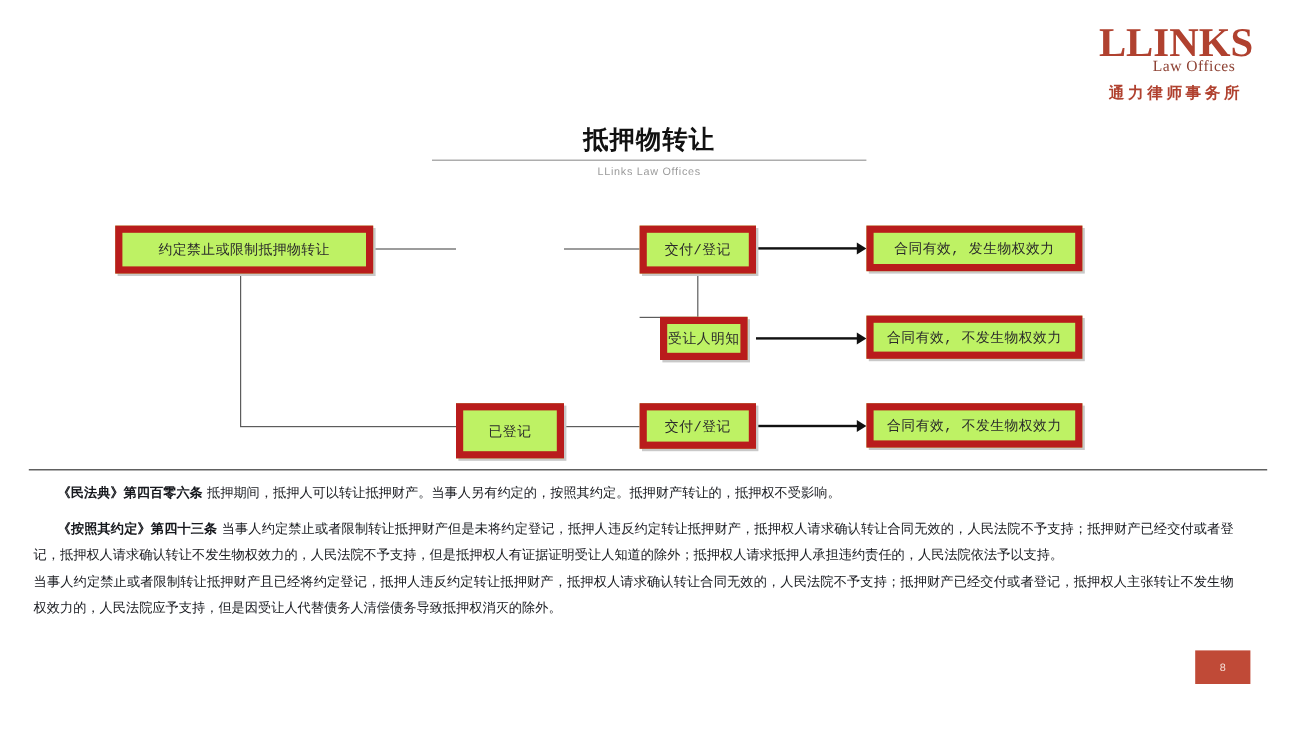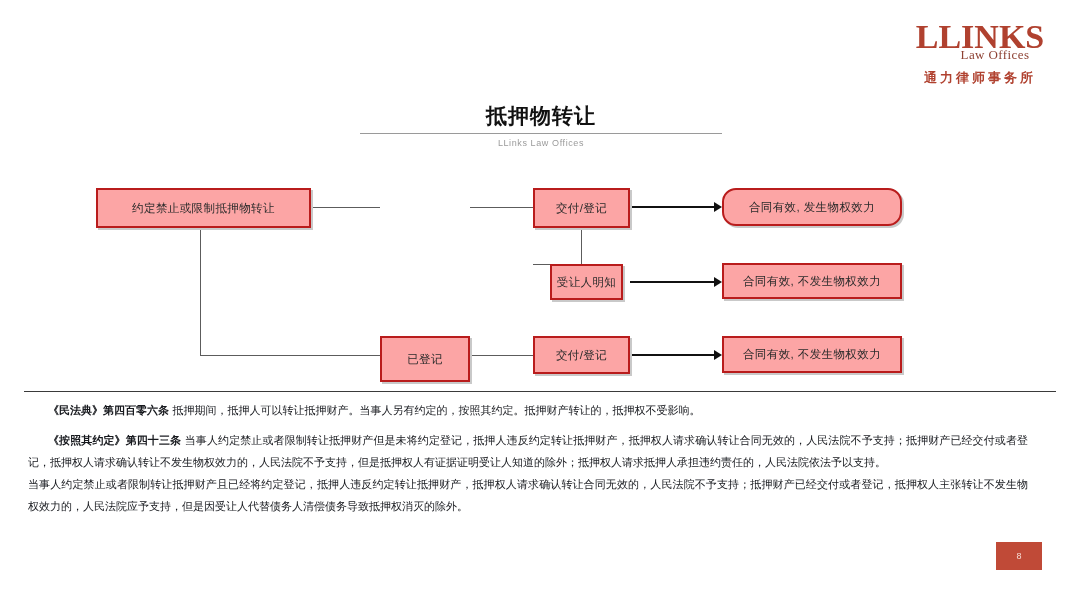--- a/index.html
+++ b/index.html
@@ -81,26 +81,26 @@
   }
 
   
   #flow {
     position: absolute;
     left: 0; top: 0;
     width: 1080px; height: 400px;
   }
   .node {
     position: absolute;
-    background: #fca5a5;
-    border: 2px solid #b91c1c;
+    background: #bef264;
+    border: 6px solid #b91c1c;
     display: flex;
     align-items: center;
     justify-content: center;
-    font-family: Liberation Sans, sans-serif;
+    font-family: Liberation Mono, monospace;
     font-size: 11.5px;
     color: #2b2b2b;
     letter-spacing: 0.4px;
     white-space: nowrap;
     z-index: 3;
   }
   .node.shadow {
     box-shadow: 2px 2px 0 #c9c9c9;
   }
   .line {
@@ -199,21 +199,21 @@
 
 
   <div class="node shadow" style="left:533px; top:188px; width:97px; height:40px;">交付/登记</div>
 
   <div class="node shadow" style="left:550px; top:264px; width:73px; height:36px;">受让人明知</div>
 
   <div class="node shadow" style="left:380px; top:336px; width:90px; height:46px;">已登记</div>
 
   <div class="node shadow" style="left:533px; top:336px; width:97px; height:38px;">交付/登记</div>
 
-  <div class="node shadow" style="left:722px; top:188px; width:180px; height:38px;border-radius:14px;">合同有效, 发生物权效力</div>
+  <div class="node shadow" style="left:722px; top:188px; width:180px; height:38px;">合同有效, 发生物权效力</div>
 
   <div class="node shadow" style="left:722px; top:263px; width:180px; height:36px;">合同有效, 不发生物权效力</div>
 
   <div class="node shadow" style="left:722px; top:336px; width:180px; height:37px;">合同有效, 不发生物权效力</div>
 </div>
 
 <div id="body-rule"></div>
 
 <div id="body-text">
   <p class="indent"><span class="art">《民法典》第四百零六条</span><span> 抵押期间，抵押人可以转让抵押财产。当事人另有约定的，按照其约定。抵押财产转让的，抵押权不受影响。</span></p>

